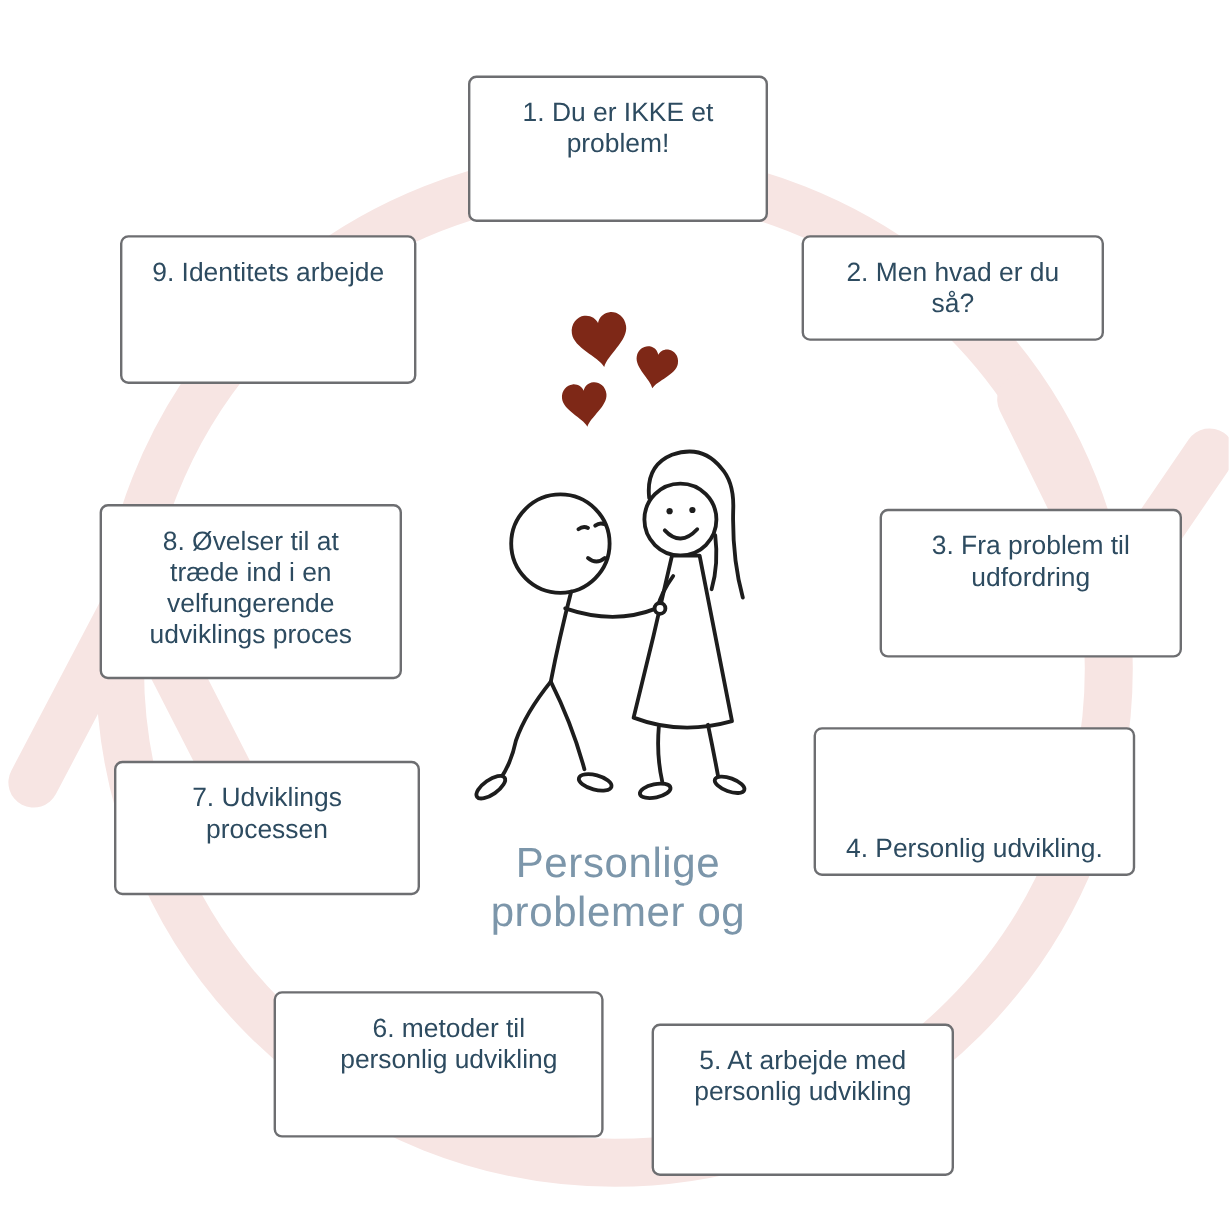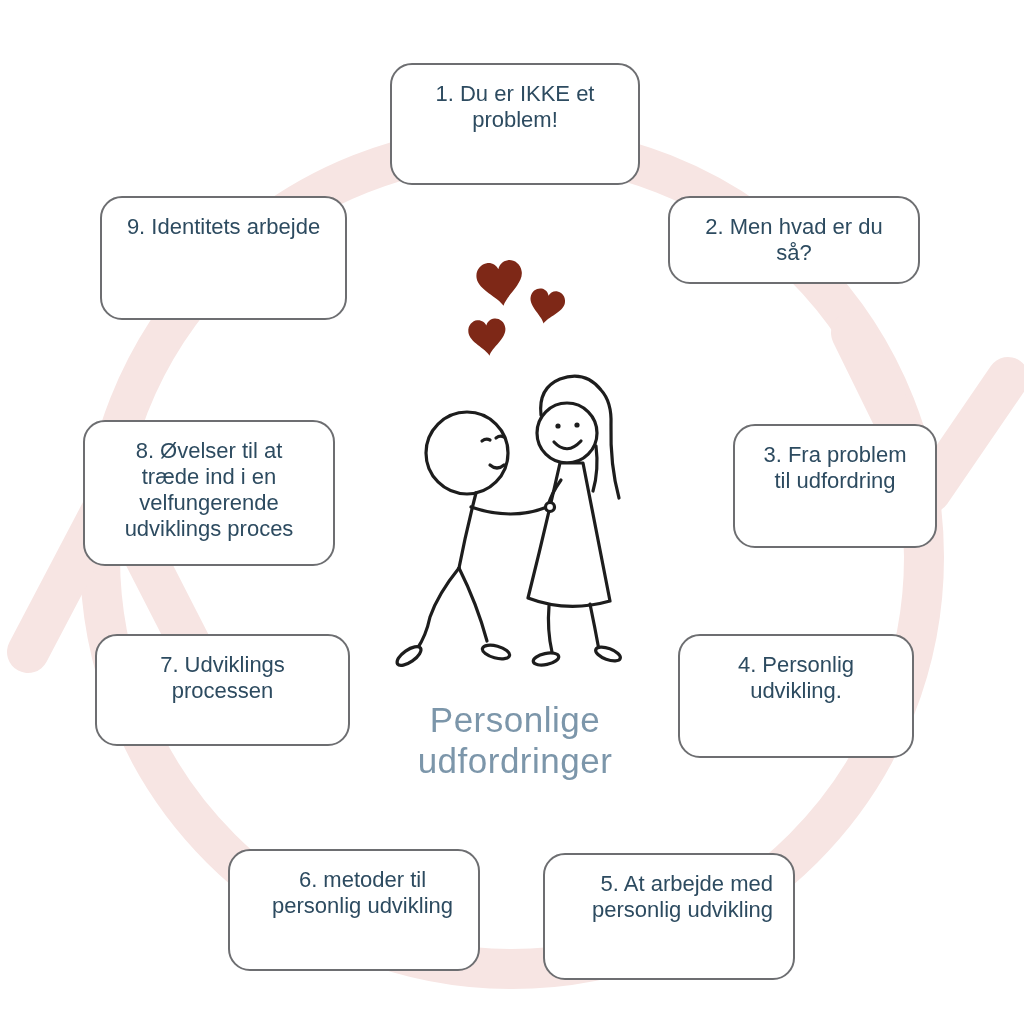--- a/index.html
+++ b/index.html
@@ -20,39 +20,39 @@
     font-family:"Liberation Sans","DejaVu Sans",sans-serif;
   }
   svg.layer{position:absolute;left:0;top:0;width:1024px;height:1024px;pointer-events:none;}
   .bg-layer{z-index:0;}
   .fg-layer{z-index:2;}
   .node{
     position:absolute;
     box-sizing:border-box;
     background:#fff;
     border:2px solid var(--node-border);
-    border-radius:22px;
+    border-radius:7px;
     z-index:3;
     display:flex;
     justify-content:center;
     align-items:flex-start;
     padding:16px 20px 8px 20px;
     text-align:center;
   }
   .node .node-label{
     color:var(--node-text);
     font-size:22px;
     line-height:1.18;
   }
   .n1{left:390px;top:63px;width:250px;height:122px;}
   .n2{left:668px;top:196px;width:252px;height:88px;}
-  .n3{left:733px;top:424px;width:204px;height:124px;justify-content:flex-end;}
-  .n4{left:678px;top:634px;width:236px;height:124px;}
-  .n5{left:543px;top:853px;width:252px;height:127px;text-align:right;}
-  .n6{left:228px;top:849px;width:252px;height:122px;padding-left:37px;}
+  .n3{left:733px;top:424px;width:252px;height:124px;justify-content:flex-end;}
+  .n4{left:678px;top:606px;width:268px;height:124px;align-items:flex-end;}
+  .n5{left:543px;top:853px;width:252px;height:127px;}
+  .n6{left:228px;top:826px;width:275px;height:122px;padding-left:37px;}
   .n7{left:95px;top:634px;width:255px;height:112px;}
   .n8{left:40px;top:420px;width:252px;height:146px;margin-left:43px;}
   .n9{left:100px;top:196px;width:247px;height:124px;}
   .diagram-title{
     position:absolute;
     left:305px;top:700px;width:420px;
     z-index:3;
     text-align:center;
     color:var(--title-text);
     font-size:35px;
@@ -141,16 +141,16 @@
   </div>
   <div class="node n8">
     <span class="node-label">8. Øvelser til at træde ind i en velfungerende udviklings proces</span>
   </div>
   <div class="node n9">
     <span class="node-label">9. Identitets arbejde</span>
   </div>
 
   <div class="diagram-title">
     <div>Personlige</div>
-    <div>udfordringer</div>
+    <div>problemer og</div>
   </div>
 
 </div>
 
 </body></html>

